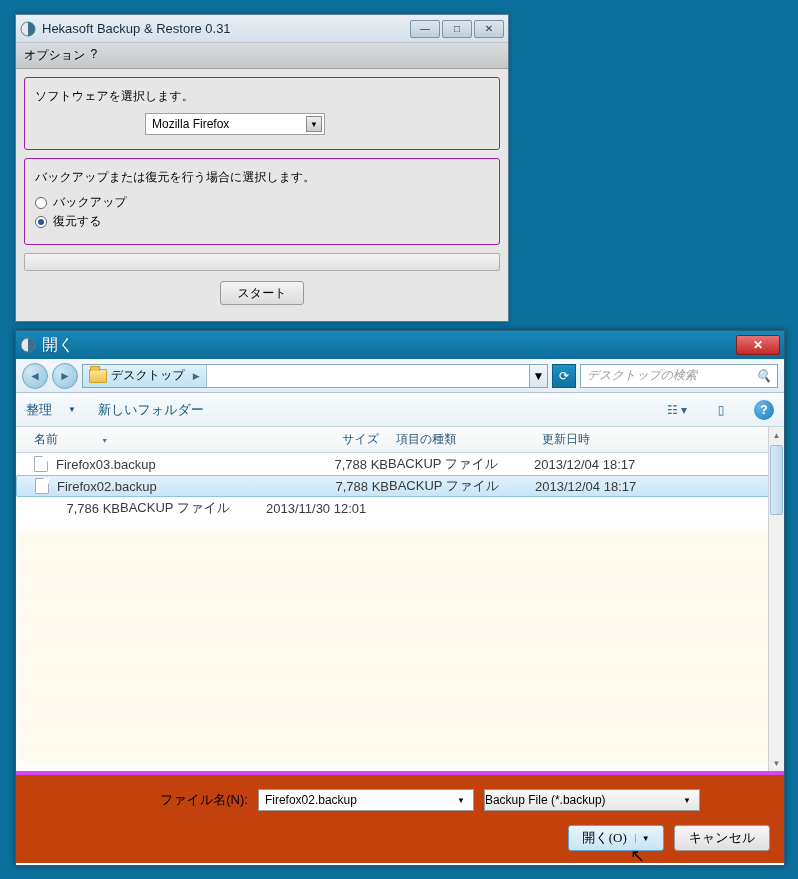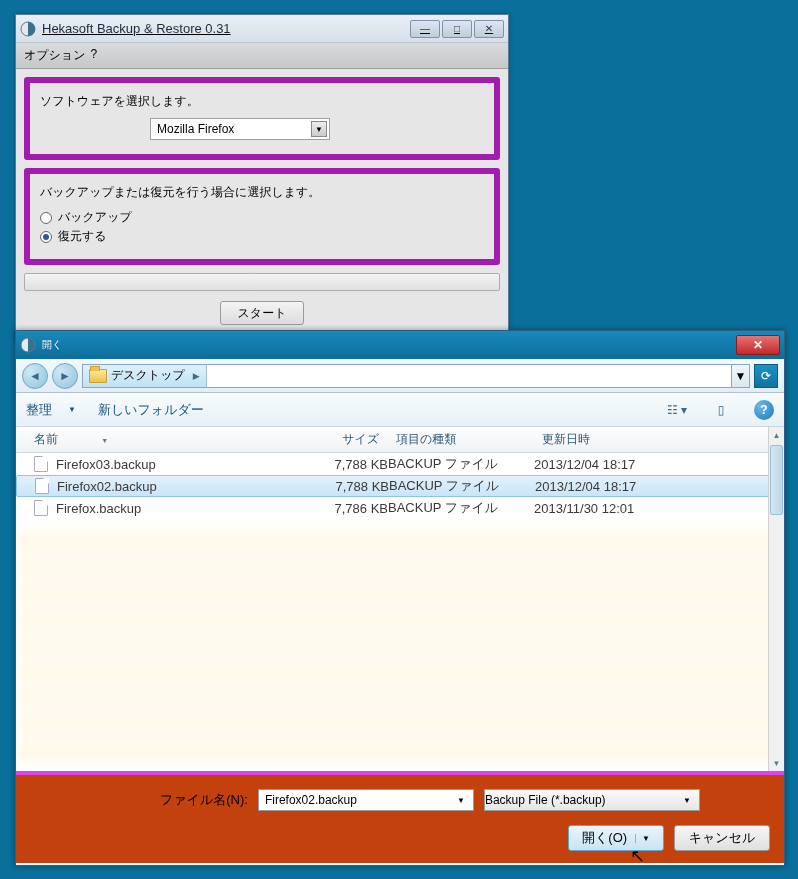--- a/index.html
+++ b/index.html
@@ -23,21 +23,20 @@
     border: 1px solid #5b7a99;
     box-shadow: 0 0 4px rgba(0,0,0,.3);
   }
   .win1-title {
     height: 28px;
     display: flex;
     align-items: center;
     padding: 0 4px;
     background: linear-gradient(to bottom, #e8eef4, #d7e0e9);
     border-bottom: 1px solid #b8c4d0;
-    text-decoration: underline;
   }
   .win1-title .icon {
     width: 16px; height: 16px;
     display: flex; align-items: center; justify-content: center;
     margin-right: 6px;
   }
   .win1-title .text { color: #1a2a3a; font-size: 13px; flex: 1; }
   .win1-sysbtns { display: flex; gap: 0; }
   .sysbtn {
     width: 30px; height: 18px;
@@ -54,21 +53,21 @@
     border-bottom: 1px solid #a0a0a0;
     padding: 4px 8px;
     font-size: 12px;
     display: flex; gap: 5px;
   }
   .win1-body {
     background: #e6e6e6;
     padding: 8px;
   }
   .fieldset {
-    border: 6px solid #a21caf;
+    border: 1px solid #a21caf;
     border-radius: 3px;
     padding: 10px 10px 14px 10px;
     margin-bottom: 8px;
     background: #e6e6e6;
   }
   .fieldset .legend-text {
     font-size: 12px;
     margin-bottom: 8px;
     color: #000;
   }
@@ -129,21 +128,21 @@
     box-shadow: 0 0 6px rgba(0,0,0,.4);
   }
   .win2-title {
     height: 28px;
     background: linear-gradient(to bottom, #1889bc, #0e6d9a);
     display: flex; align-items: center;
     padding: 0 4px;
     color: #fff;
   }
   .win2-title .icon { width: 16px; height: 16px; margin-right: 6px; display:flex;align-items:center;justify-content:center;}
-  .win2-title .text { flex: 1; font-size: 10px; text-shadow: 0 1px 1px rgba(0,0,0,.3); }
+  .win2-title .text { flex: 1; font-size: 16px; text-shadow: 0 1px 1px rgba(0,0,0,.3); }
   .closebtn {
     width: 44px; height: 20px;
     background: linear-gradient(to bottom, #e57373, #c62828);
     border: 1px solid #8b1a1a;
     border-radius: 2px;
     color: #fff; font-weight: bold;
     display:flex;align-items:center;justify-content:center;
     font-size: 12px;
   }
 
@@ -318,21 +317,21 @@
     position:relative;
   }
   .dlg-btn {
     height: 26px;
     min-width: 96px;
     background: linear-gradient(to bottom,#f6f6f6,#e0e0e0);
     border: 1px solid #9a9a9a;
     border-radius: 3px;
     font-size: 13px;
     padding: 0 10px;
-    display:flex;align-items:center;justify-content:center;
+    display:flex;align-items:center;justify-content:center;font-family:Liberation Serif, serif;
   }
   .dlg-btn.primary {
     background: linear-gradient(to bottom,#eaf5fc,#c9e3f3);
     border: 1px solid #5ea6d2;
     position:relative;
   }
   .split-arrow {
     border-left: 1px solid #7fb6d8;
     padding-left: 6px; margin-left: 8px;
     font-size: 8px;
@@ -421,20 +420,24 @@
     <div class="navbtn">►</div>
     <div class="nav-path">
       <div class="path-folder">
         <span class="folder-icon"></span>
         <span>デスクトップ</span>
         <span style="font-size:9px;color:#4a6a80;margin-left:4px;">▶</span>
       </div>
       <div class="nav-dropdown">▼</div>
     </div>
     <div class="nav-refresh">⟳</div>
+    <div class="nav-search">
+      <span>デスクトップの検索</span>
+      <span class="mag">🔍</span>
+    </div>
   </div>
 
   <div class="win2-toolbar">
     <span class="tb-item">
       <span>整理</span>
       <span style="font-size:8px;">▼</span>
     </span>
     <span class="tb-item">新しいフォルダー</span>
     <div class="tb-spacer"></div>
     <span class="tb-icon">☷ ▾</span>
@@ -465,24 +468,20 @@
       <div class="row selected">
         <div class="col-name">
             <span class="file-icon"></span>
             <span>Firefox02.backup</span>
           </div>
         <div class="col-size">7,788 KB</div>
         <div class="col-type">BACKUP ファイル</div>
         <div class="col-date">2013/12/04 18:17</div>
       </div>
       <div class="row">
-        <div class="col-name">
-            <span class="file-icon"></span>
-            <span>Firefox.backup</span>
-          </div>
         <div class="col-size">7,786 KB</div>
         <div class="col-type">BACKUP ファイル</div>
         <div class="col-date">2013/11/30 12:01</div>
       </div>
       <div class="blur-area"></div>
     </div>
     <div class="scrollbar">
       <div class="scroll-arrow up">▲</div>
       <div class="scroll-thumb"></div>
       <div class="scroll-arrow down">▼</div>

